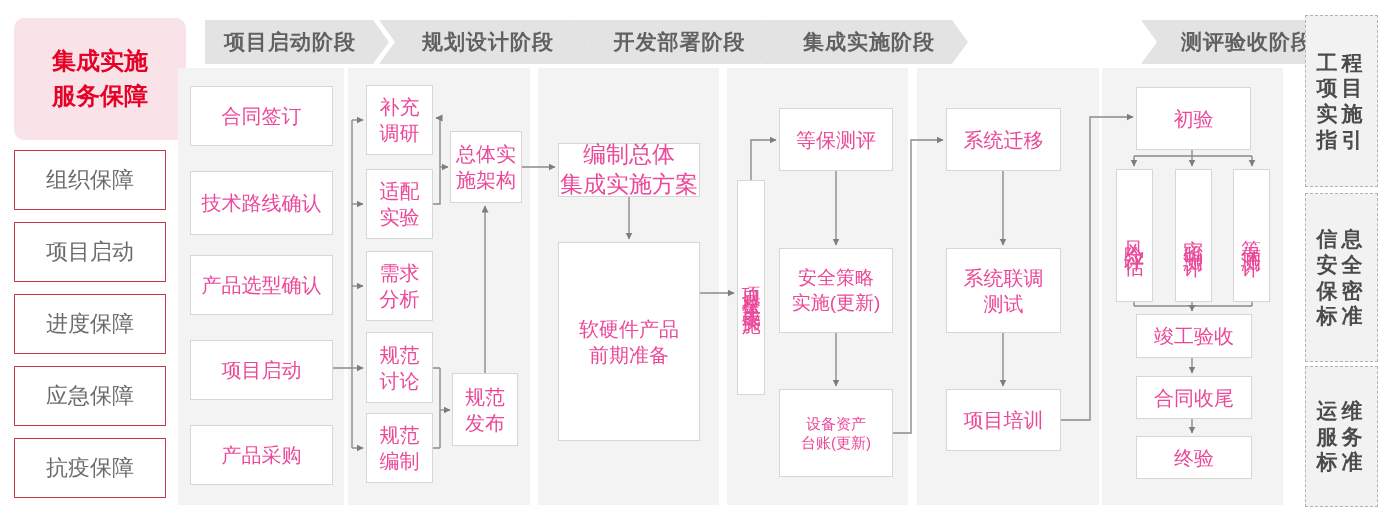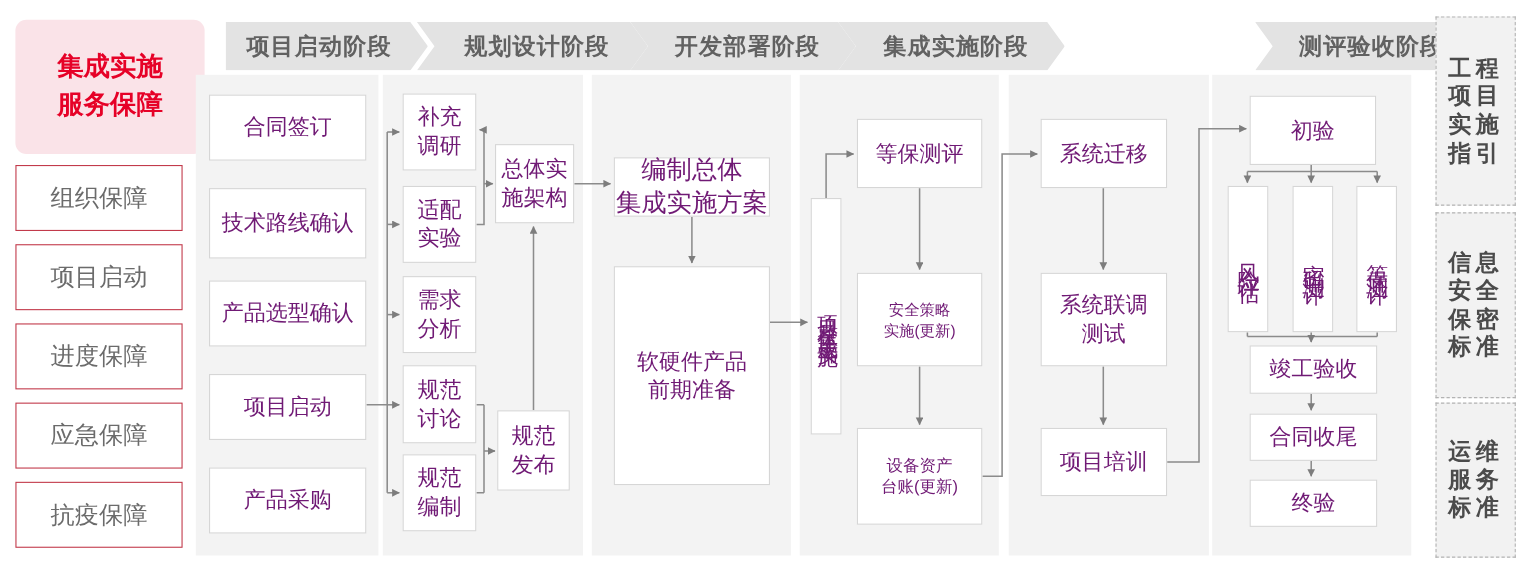--- a/index.html
+++ b/index.html
@@ -11,21 +11,21 @@
 
   
   .hdr{position:absolute;top:20px;height:44px;background:#e3e3e3;
        display:flex;align-items:center;justify-content:center;
        font-weight:bold;font-size:21px;color:#616161;letter-spacing:1px;margin-left:27px;}
   .hdr-first{clip-path:polygon(0 0,calc(100% - 16px) 0,100% 50%,calc(100% - 16px) 100%,0 100%);padding-right:14px;}
   .hdr-mid{clip-path:polygon(0 0,calc(100% - 16px) 0,100% 50%,calc(100% - 16px) 100%,0 100%,16px 50%);padding:0 6px 0 14px;}
 
   
   .bx{position:absolute;background:#ffffff;border:1px solid #d6d6d6;
-      color:#701a75;font-size:20px;line-height:1.3;
+      color:#ec4899;font-size:20px;line-height:1.3;
       display:flex;align-items:center;justify-content:center;
       text-align:center;white-space:pre-line;box-sizing:border-box;}
   .bxv{writing-mode:vertical-rl;text-orientation:upright;letter-spacing:6px;}
   .bxv8{writing-mode:vertical-rl;text-orientation:upright;letter-spacing:4px;font-size:19px;}
 
   
   .pinkbox{position:absolute;left:14px;top:18px;width:172px;height:122px;
       background:#fae3e8;border-radius:10px;
       display:flex;align-items:center;justify-content:center;text-align:center;
       white-space:pre-line;color:#e60127;font-weight:bold;font-size:24px;line-height:1.45;}
@@ -145,21 +145,21 @@
   <div class="bx" style="left:452px;top:373px;width:66px;height:73px">规范
 发布</div>
 
   <div class="bx" style="left:558px;top:143px;width:142px;height:54px;font-size:23px">编制总体
 集成实施方案</div>
   <div class="bx" style="left:558px;top:242px;width:142px;height:199px">软硬件产品
 前期准备</div>
 
   <div class="bx bxv8" style="left:737px;top:180px;width:28px;height:215px">项目整体集成实施</div>
   <div class="bx" style="left:779px;top:108px;width:114px;height:63px">等保测评</div>
-  <div class="bx" style="left:779px;top:248px;width:114px;height:85px;font-size:14px">安全策略
+  <div class="bx" style="left:779px;top:248px;width:114px;height:85px;font-size:19px">安全策略
 实施(更新)</div>
   <div class="bx" style="left:779px;top:389px;width:114px;height:88px;font-size:15px">设备资产
 台账(更新)</div>
 
   <div class="bx" style="left:946px;top:108px;width:115px;height:63px">系统迁移</div>
   <div class="bx" style="left:946px;top:248px;width:115px;height:85px">系统联调
 测试</div>
   <div class="bx" style="left:946px;top:389px;width:115px;height:62px">项目培训</div>
 
   <div class="bx" style="left:1136px;top:87px;width:115px;height:63px">初验</div>

